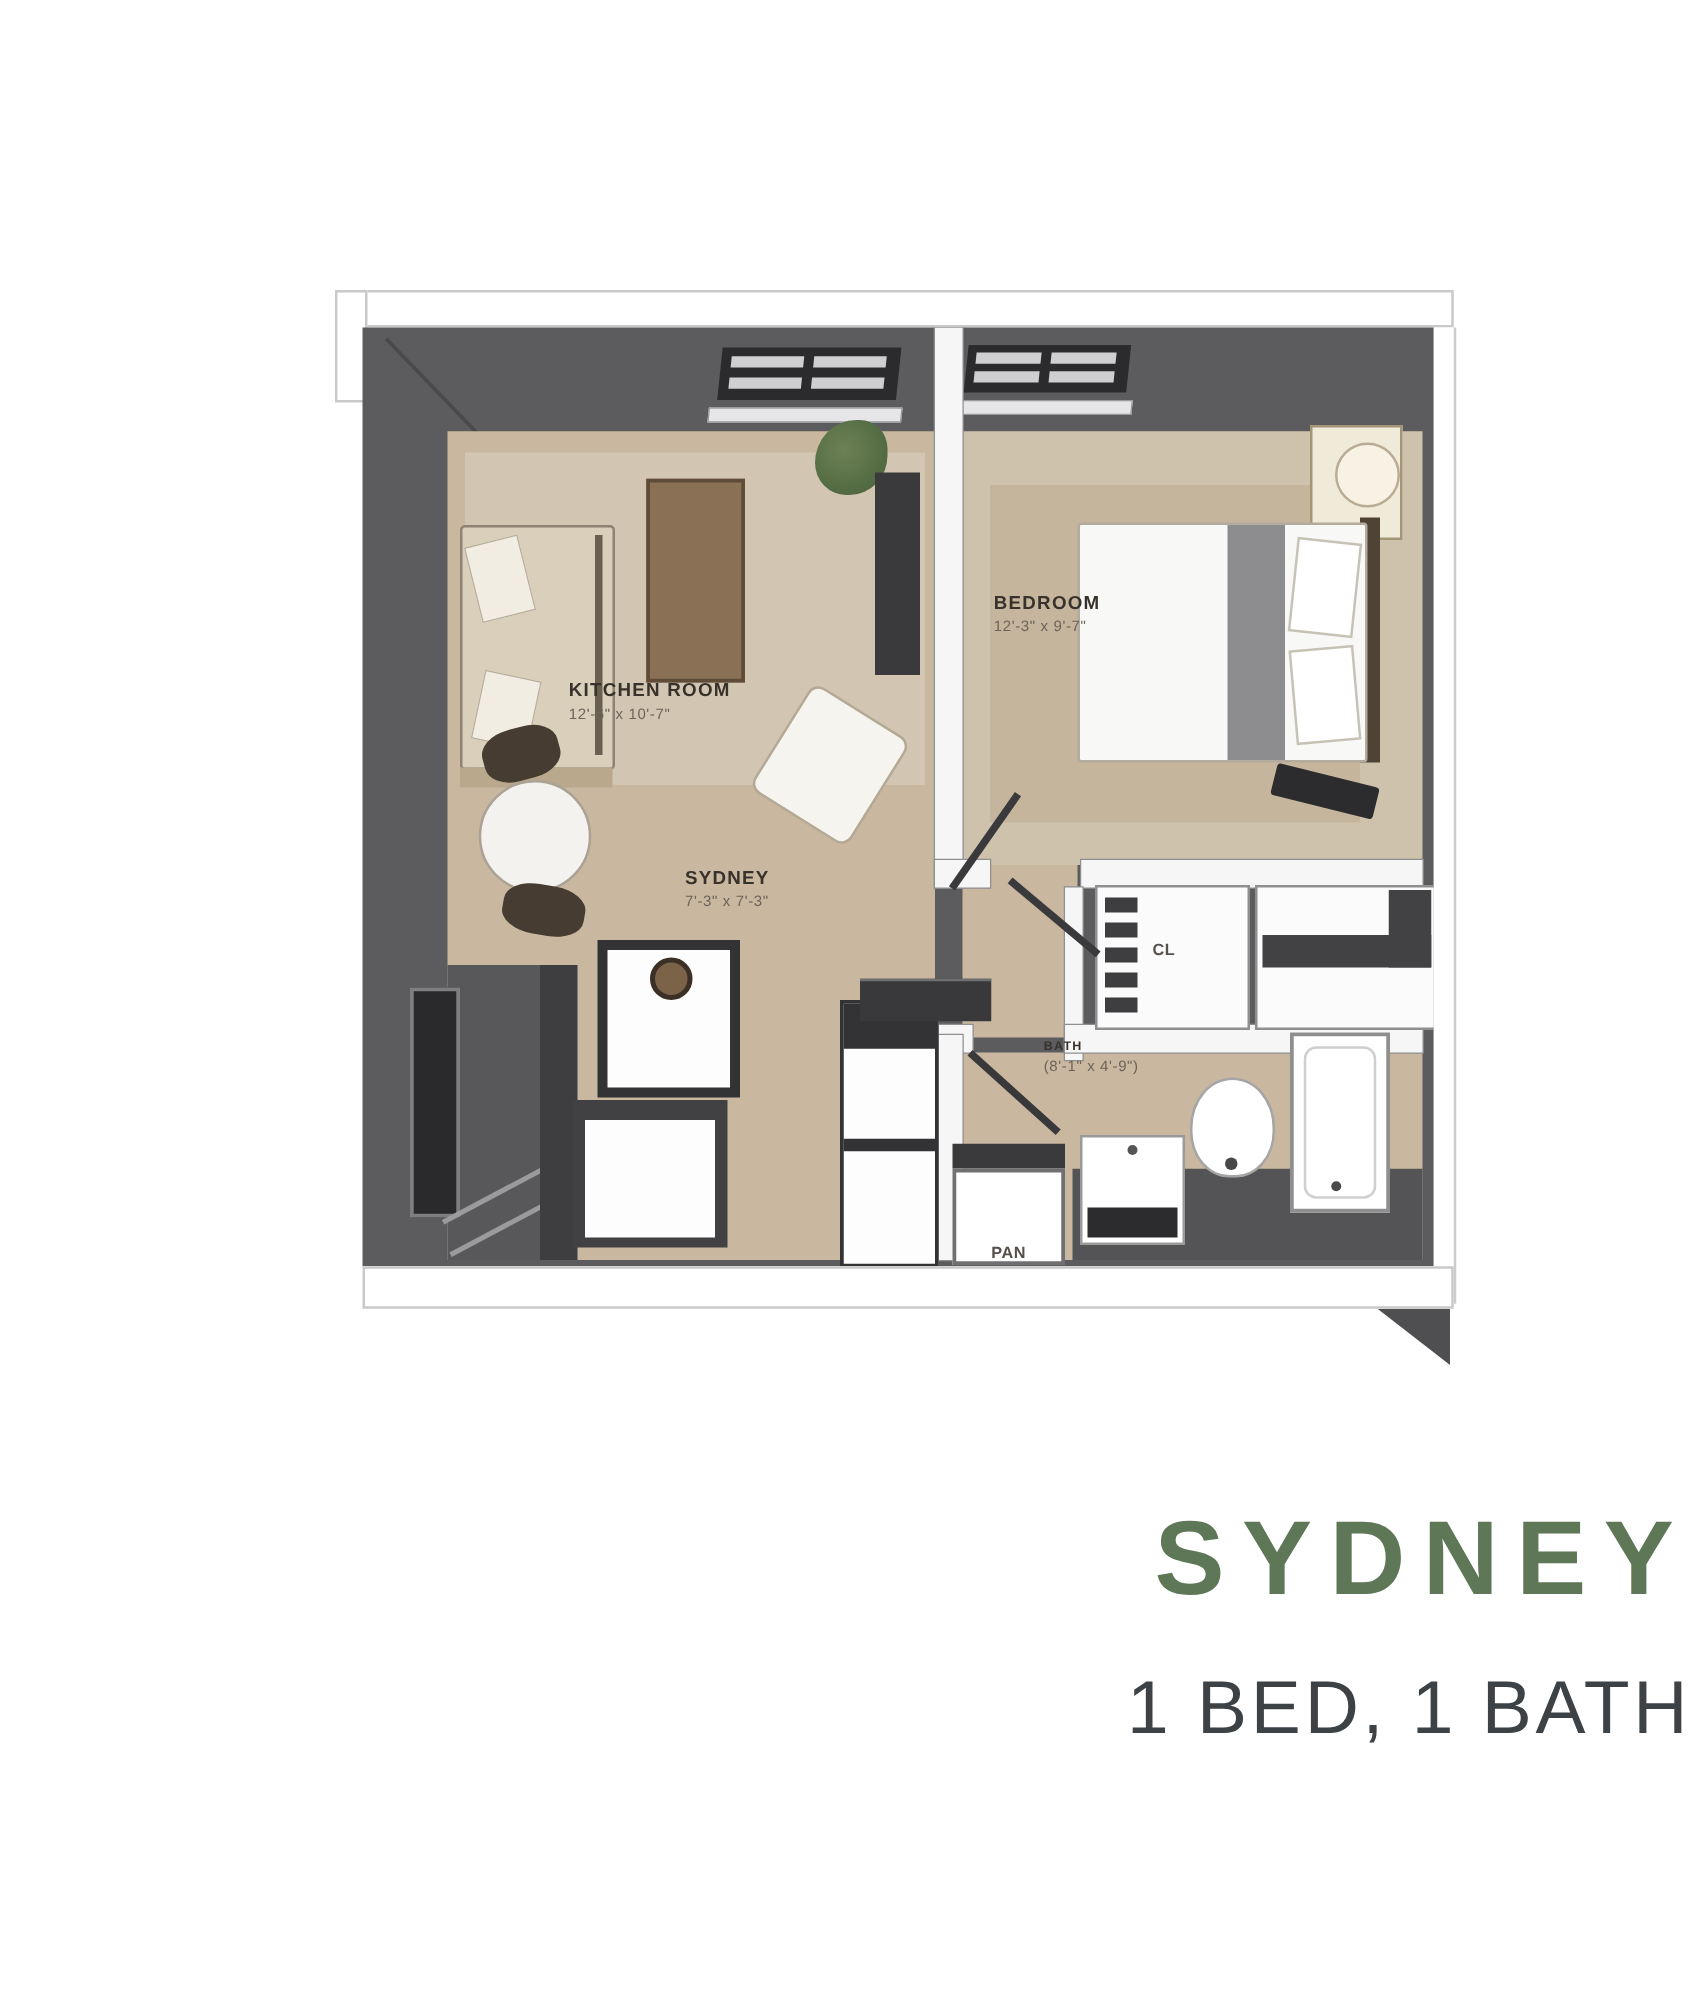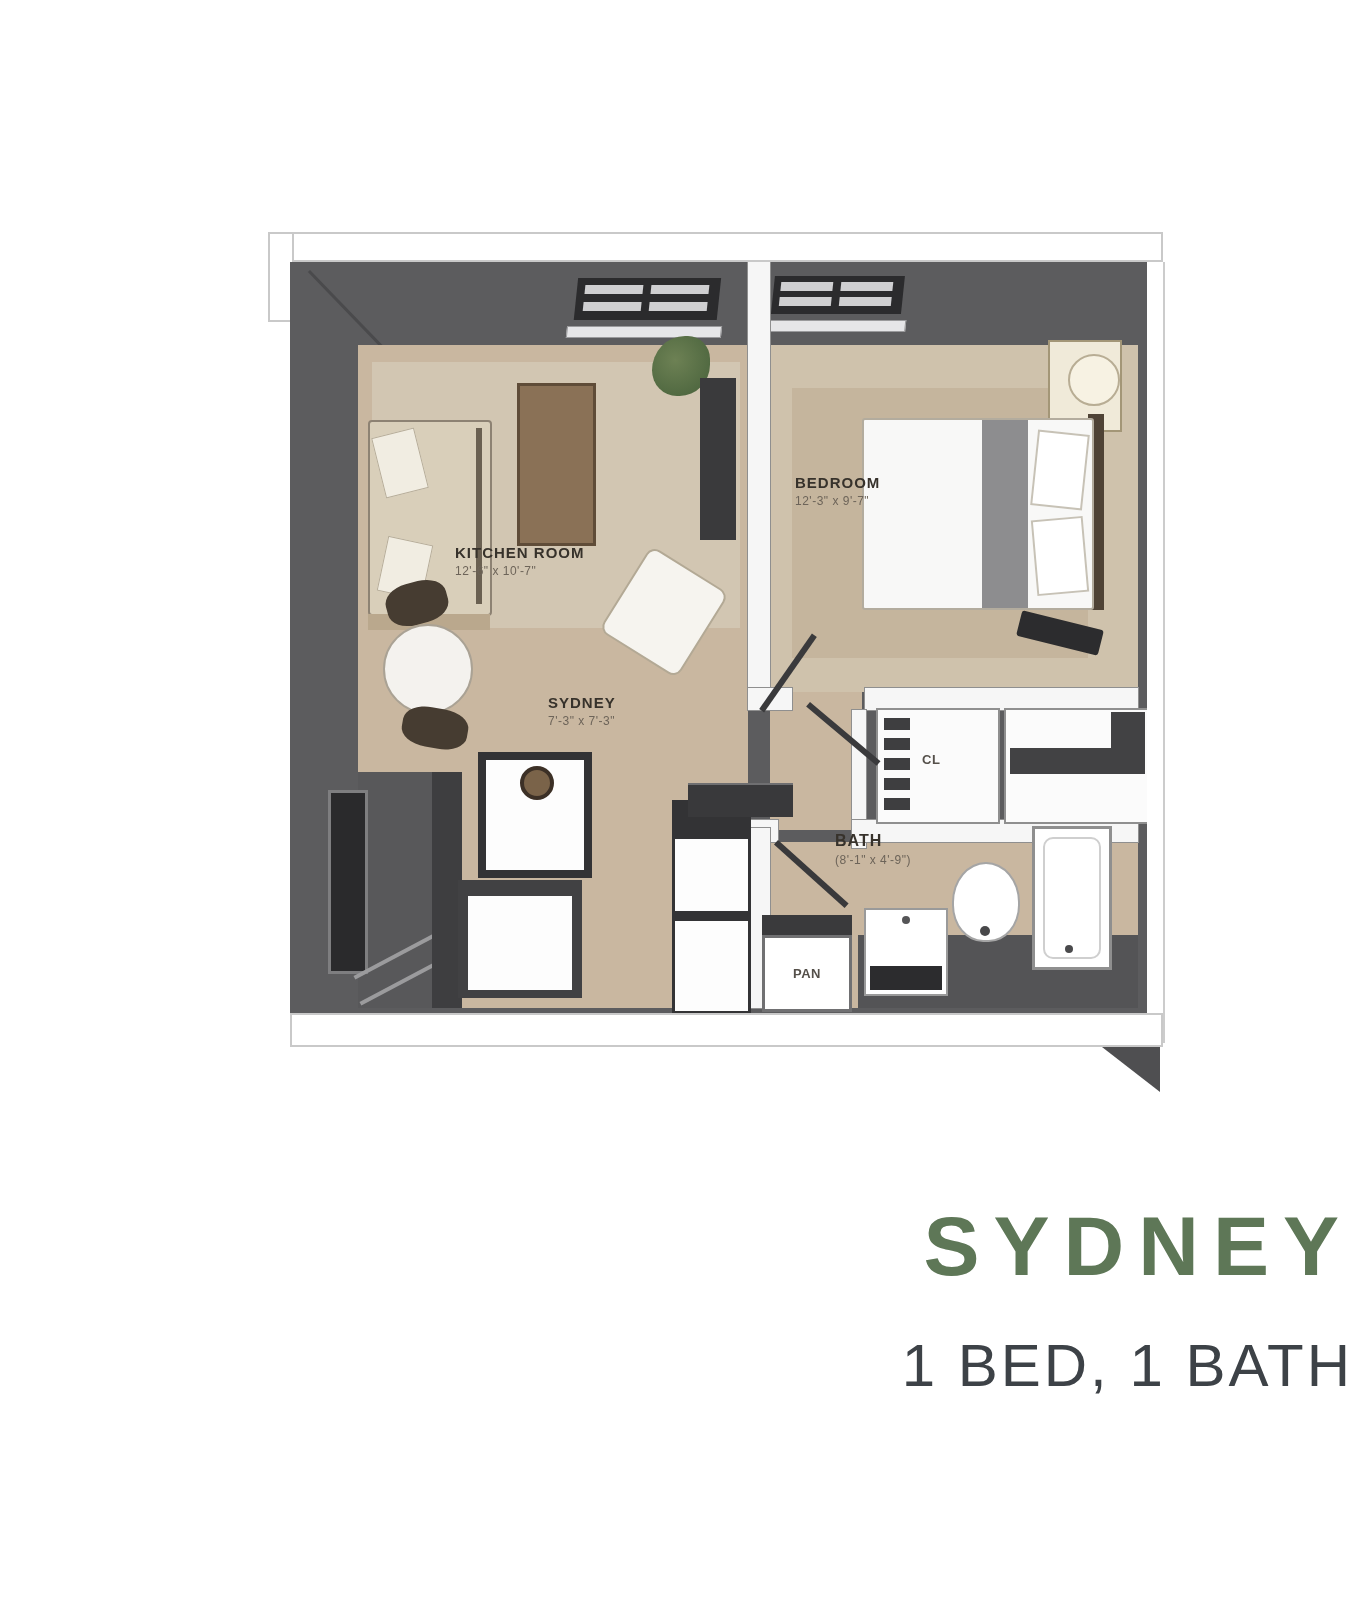--- a/index.html
+++ b/index.html
@@ -153,26 +153,26 @@
         <div class="abs" style="left:4px;bottom:4px;right:4px;height:24px;background:#2c2c2e;"></div>
       </div>
       <div class="abs" style="left:662px;top:600px;width:64px;height:76px;border-radius:50% 50% 46% 46%;background:#ffffff;border:2px solid #a5a5a5;">
         <div class="abs" style="left:26px;bottom:4px;width:10px;height:10px;border-radius:50%;background:#48484a;"></div>
       </div>
       <div class="abs" style="left:742px;top:564px;width:74px;height:138px;background:#ffffff;border:3px solid #8f8f8f;">
         <div class="abs" style="left:8px;top:8px;right:8px;bottom:8px;border:2px solid #cfcfcf;border-radius:10px;"></div>
         <div class="abs" style="left:30px;bottom:14px;width:8px;height:8px;border-radius:50%;background:#4a4a4c;"></div>
       </div>
       <div class="abs room-label" style="left:545px;top:570px;width:180px;">
-        <div class="rl-name" style="font-size:16px;">BATH</div>
+        <div class="rl-name" style="font-size:10px;">BATH</div>
         <div class="rl-dims">(8'-1" x 4'-9")</div>
       </div>
 
       <div class="abs" style="left:472px;top:653px;width:90px;height:20px;background:#3a3a3c;"></div>
-      <div class="abs" style="left:472px;top:673px;width:90px;height:77px;background:#ffffff;border:3px solid #707072;box-sizing:border-box;display:flex;align-items:center;justify-content:center;">
+      <div class="abs" style="left:472px;top:673px;width:90px;height:77px;background:#ffffff;border:3px solid #707072;box-sizing:border-box;display:flex;align-items:flex-end;justify-content:center;">
         <span class="tiny-label">PAN</span>
       </div>
     </div>
 
     <div class="abs" style="left:877px;top:32px;width:16px;height:781px;background:#ffffff;border-right:2px solid #cccccc;"></div>
 
     <div class="abs rail" style="left:20px;top:783px;width:869px;height:30px;"></div>
 
     <div class="abs" style="left:832px;top:817px;width:58px;height:45px;background:#4f4f51;clip-path:polygon(0 0, 100% 0, 100% 100%);"></div>
   </div>

